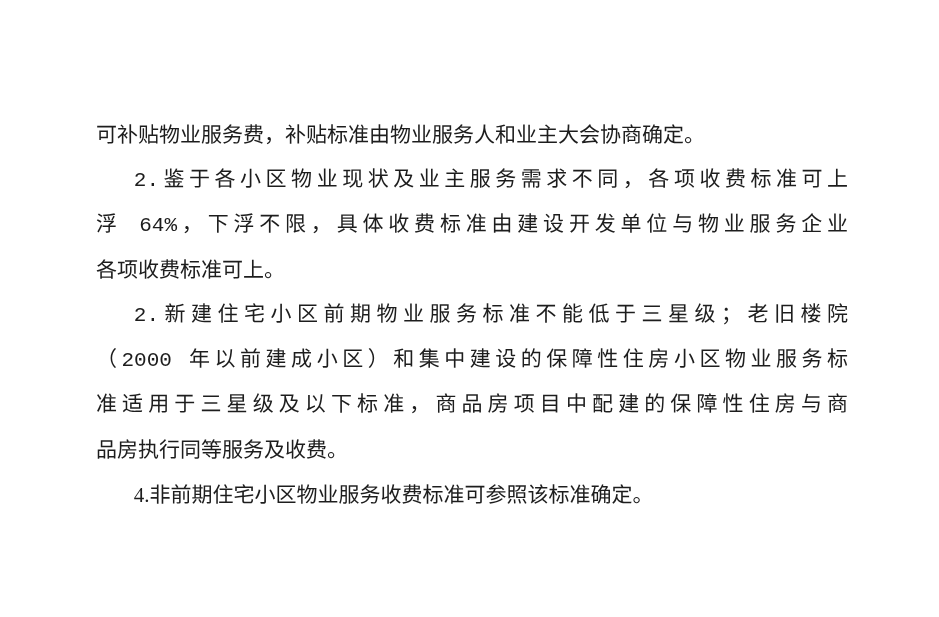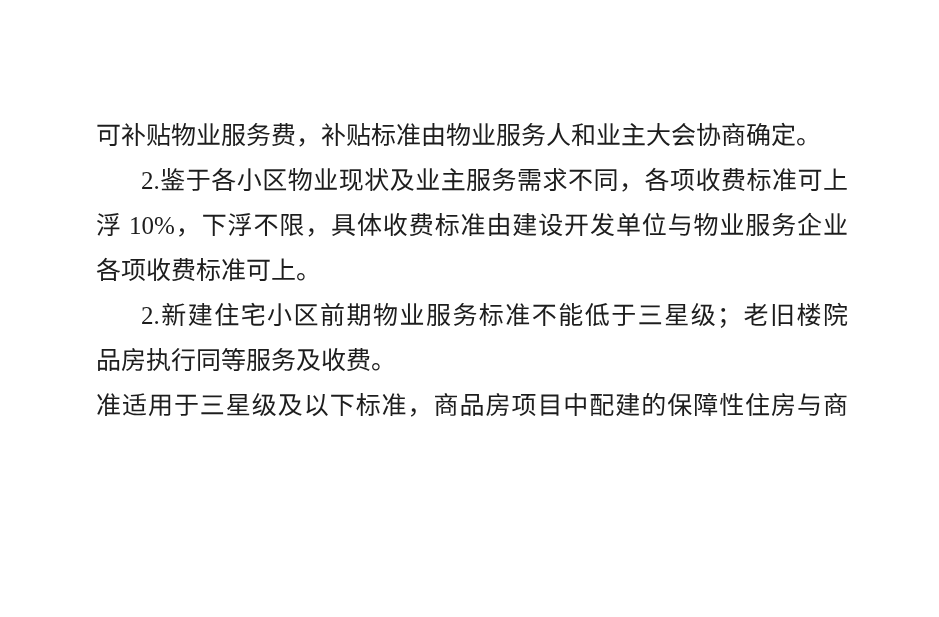--- a/index.html
+++ b/index.html
@@ -13,53 +13,58 @@
     height: 617px;
     background: #ffffff;
     overflow: hidden;
     font-family: "Liberation Serif", "DejaVu Serif", serif;
   }
   .text-block {
     position: absolute;
     left: 96px;
     top: 113px;
     width: 752px;
-    font-size: 25px;
+    font-size: 21px;
     line-height: 45px;
     color: #1d1d1d;
   }
   .paragraph {
     margin: 0;
   }
   .text-line {
     text-align: left;
     white-space: normal;
   }
   .text-line.fill {
     text-align: justify;
     text-align-last: justify;
+    font-family: Liberation Mono, monospace;
   }
   .text-line.indent {
     text-indent: 1.8em;
   }
 </style>
 </head>
 <body>
 
 <div class="page">
   <div class="text-block" id="doc-body">
       <div class="paragraph">
         <div class="text-line">可补贴物业服务费，补贴标准由物业服务人和业主大会协商确定。</div>
       </div>
       <div class="paragraph">
         <div class="text-line fill indent">2.鉴于各小区物业现状及业主服务需求不同，各项收费标准可上</div>
-        <div class="text-line fill">浮 10%，下浮不限，具体收费标准由建设开发单位与物业服务企业</div>
+        <div class="text-line fill">浮 64%，下浮不限，具体收费标准由建设开发单位与物业服务企业</div>
         <div class="text-line">各项收费标准可上。</div>
       </div>
       <div class="paragraph">
         <div class="text-line fill indent">2.新建住宅小区前期物业服务标准不能低于三星级；老旧楼院</div>
+        <div class="text-line fill">（2000 年以前建成小区）和集中建设的保障性住房小区物业服务标</div>
+        <div class="text-line fill">准适用于三星级及以下标准，商品房项目中配建的保障性住房与商</div>
         <div class="text-line">品房执行同等服务及收费。</div>
-        <div class="text-line fill">准适用于三星级及以下标准，商品房项目中配建的保障性住房与商</div>
+      </div>
+      <div class="paragraph">
+        <div class="text-line indent">4.非前期住宅小区物业服务收费标准可参照该标准确定。</div>
       </div>
       <div class="paragraph">
       </div>
     </div>
 </div>
 
 </body></html>

